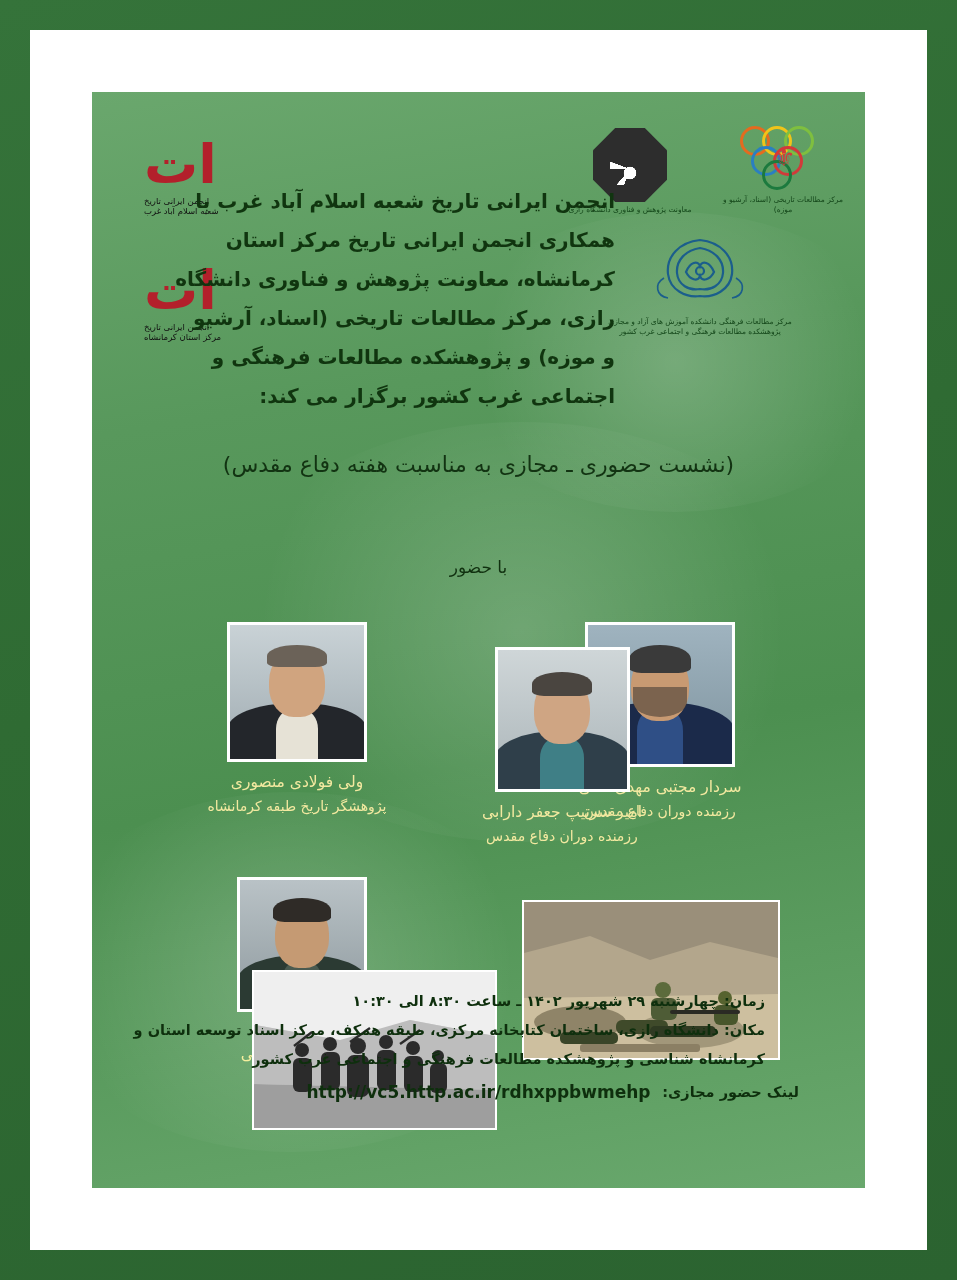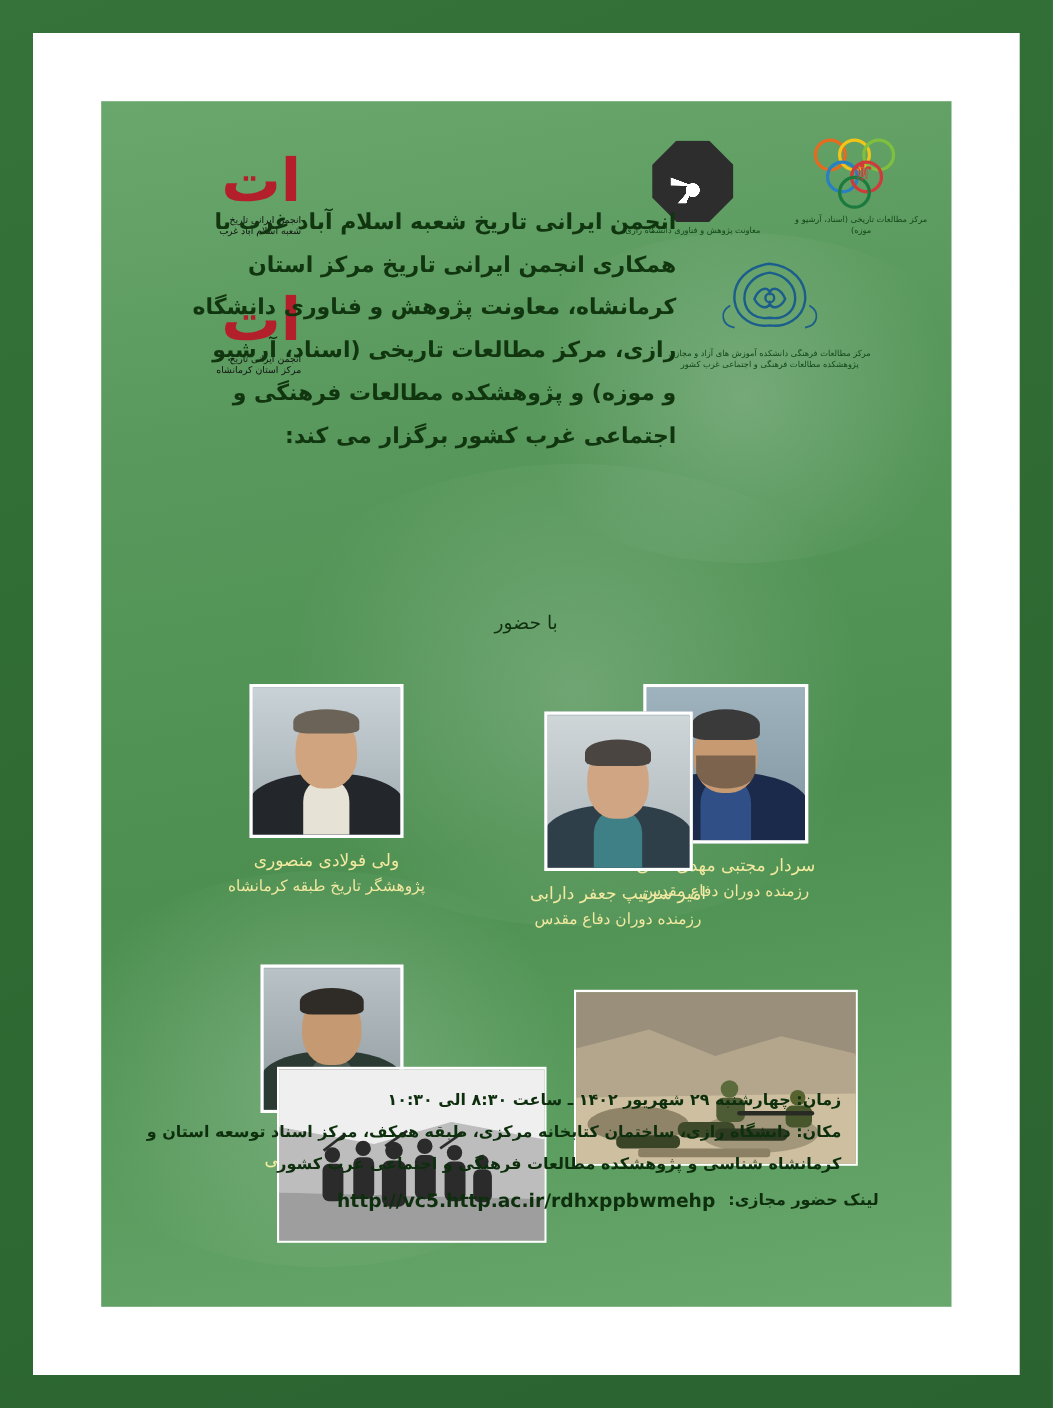--- a/index.html
+++ b/index.html
@@ -83,21 +83,21 @@
   }
 
   
   .logo-paisley { right: 70px; top: 118px; width: 190px; margin-left: 32px; }
   .paisley-art {
     width: 120px; height: 82px; margin: 0 auto;
     position: relative;
   }
 
   
-  .assoc { position: absolute; left: 52px; text-align: right; width: 130px; }
+  .assoc { position: absolute; left: 52px; text-align: left; width: 130px; }
   .assoc .mark {
     font-size: 54px; color: #b3202b; line-height: 1;
     font-family: "DejaVu Sans", sans-serif; font-weight: bold;
   }
   .assoc .t1 { font-size: 8.5px; color: #111; margin-top: 4px; }
   .assoc .t2 { font-size: 8.5px; color: #111; }
   .assoc-1 { top: 24px; }
   .assoc-2 { top: 150px; }
 
   
@@ -252,20 +252,21 @@
 
         <div class="assoc assoc-2">
           <div class="mark">ات</div>
           <div class="t1">انجمن ایرانی تاریخ</div>
           <div class="t2">مرکز استان کرمانشاه</div>
         </div>
       </div>
 
       <div class="header-text">انجمن ایرانی تاریخ شعبه اسلام آباد غرب با همکاری انجمن ایرانی تاریخ مرکز استان کرمانشاه، معاونت پژوهش و فناوری دانشگاه رازی، مرکز مطالعات تاریخی (اسناد، آرشیو و موزه) و پژوهشکده مطالعات فرهنگی و اجتماعی غرب کشور برگزار می کند:</div>
 
+      <div class="sub-title">(نشست حضوری ـ مجازی به مناسبت هفته دفاع مقدس)</div>
       <div class="with-label">با حضور</div>
 
       <div class="person p1">
         <div class="photo">
           <div class="face">
             <div class="f-bg" style="background:linear-gradient(180deg,#9fb3bf 0%,#7f949f 100%)"></div>
             <div class="f-body" style="width:150px;height:62px;bottom:0;background:#1b2a4a;"></div>
             <div class="f-shirt" style="width:46px;height:56px;bottom:0;background:#2f4f86;"></div>
             <div class="f-head" style="width:58px;height:70px;top:26px;background:#c89a72;"></div>
             <div class="f-hair" style="width:62px;height:28px;top:20px;background:#3a3a3a;"></div>

